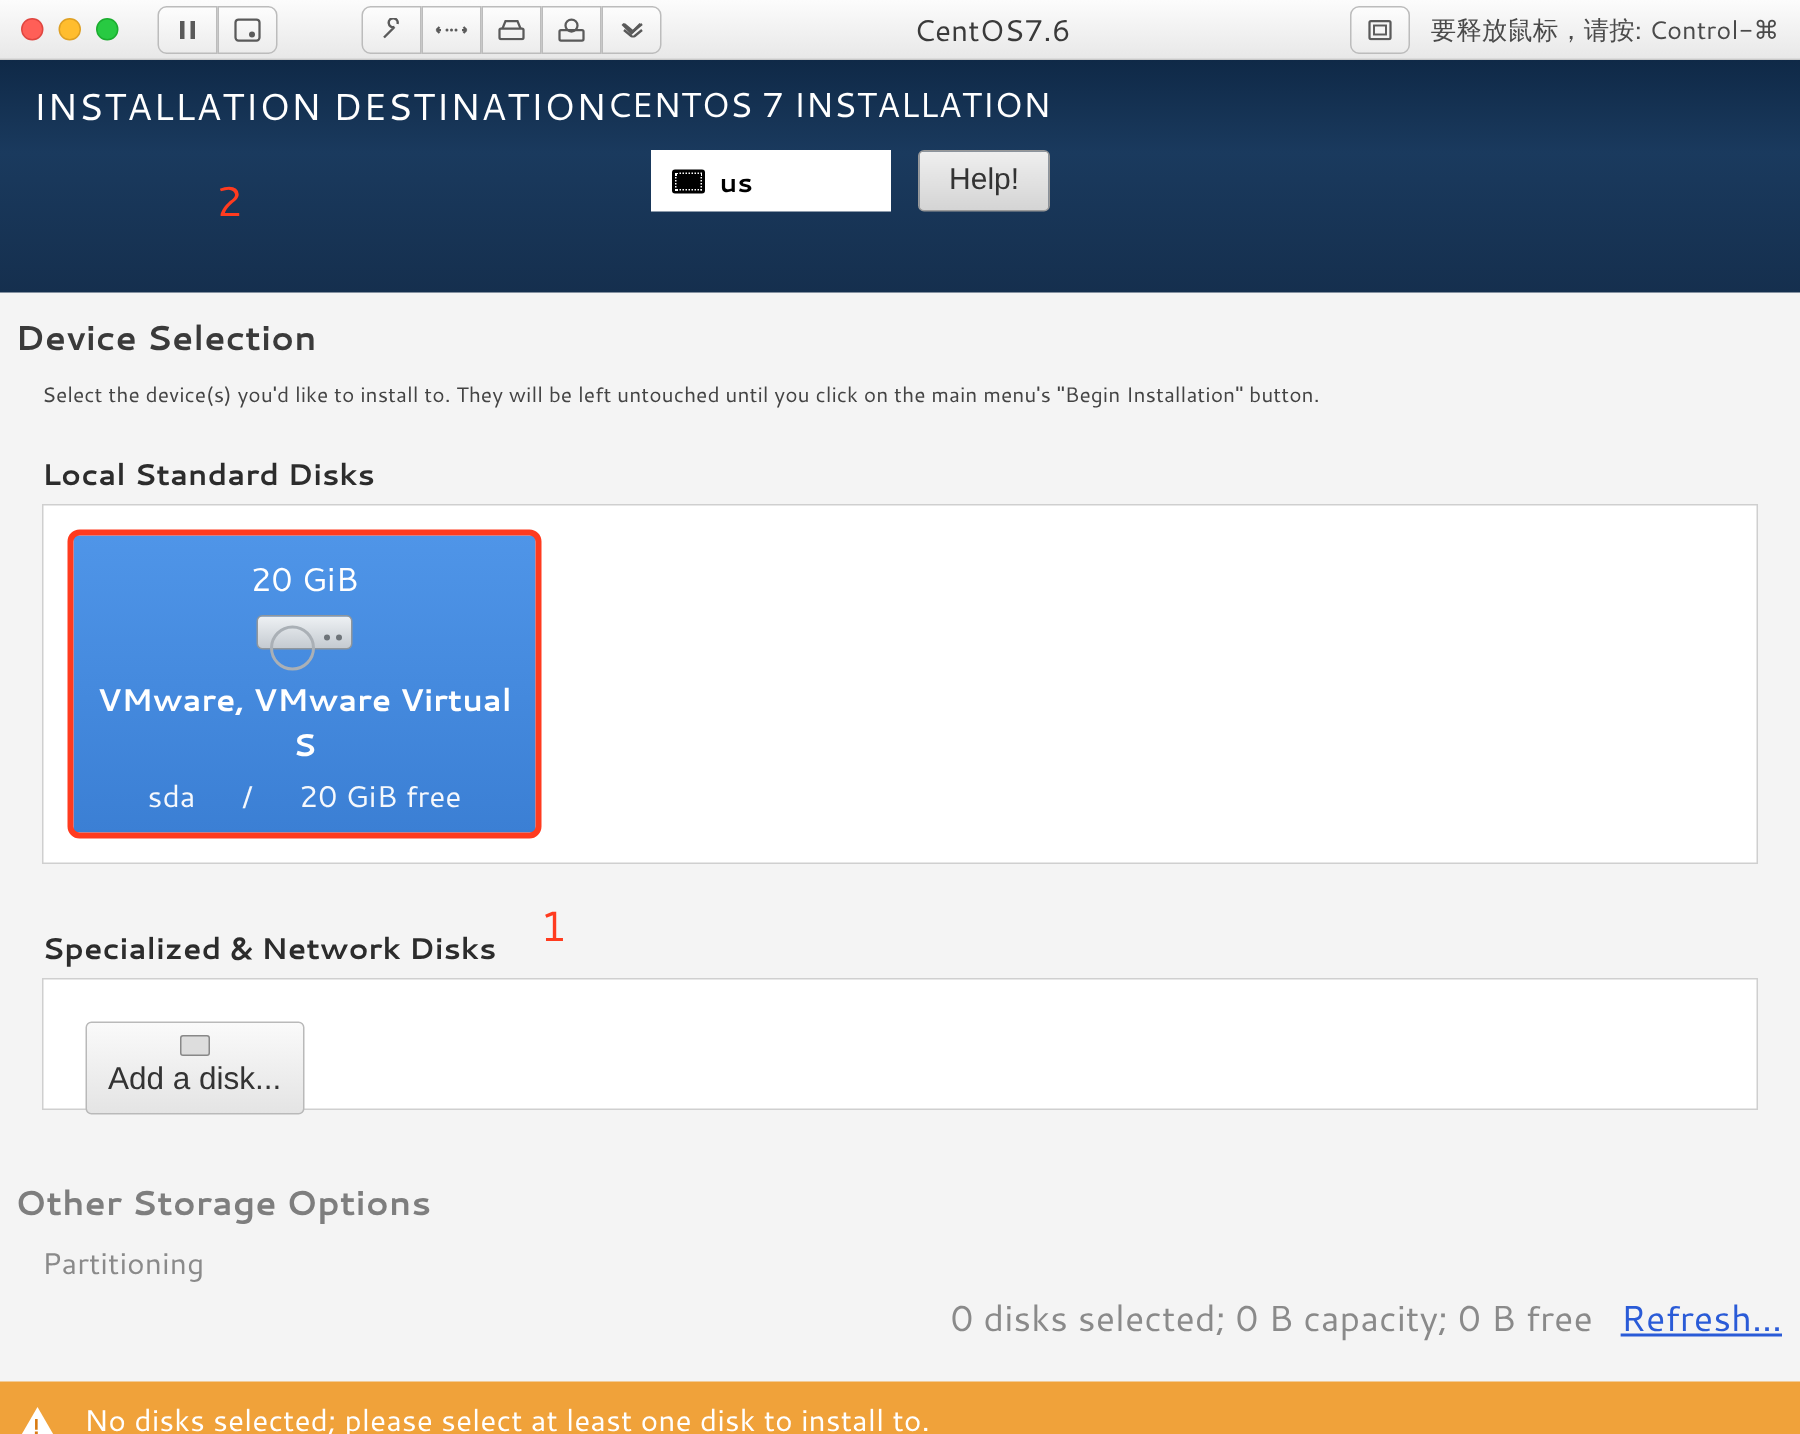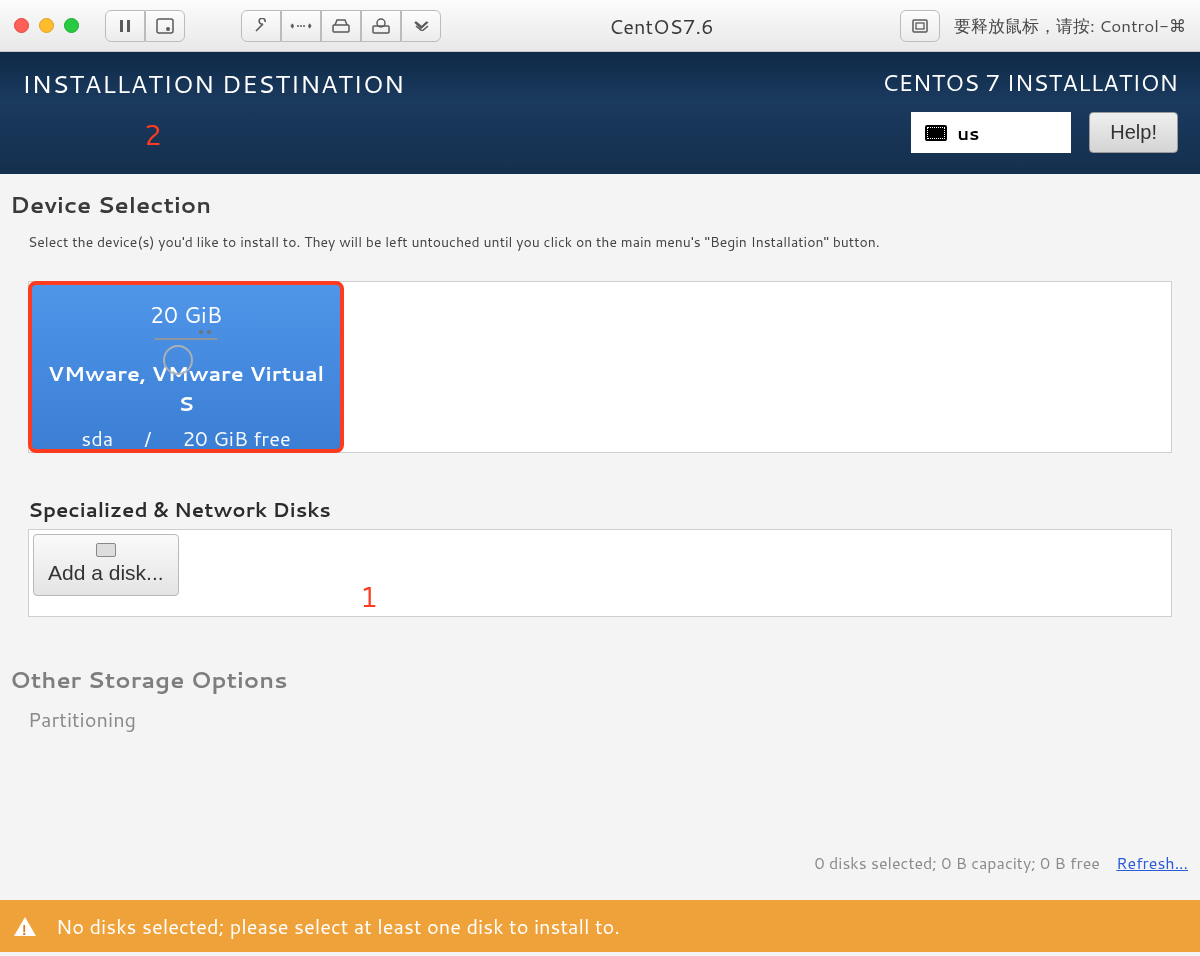--- a/index.html
+++ b/index.html
@@ -7,21 +7,21 @@
       width: 1200px;
       height: 956px;
       font-family: "Cantarell", "Helvetica Neue", Arial, sans-serif;
       background: #f4f4f4;
       overflow: hidden;
       position: relative;
     }
     
     
     .mac-bar {
-      height: 52px;
+      height: 40px;
       background: linear-gradient(to bottom, #fcfcfc, #e8e8e8);
       border-bottom: 1px solid #c8c8c8;
       display: flex;
       align-items: center;
       padding: 0 14px;
       gap: 8px;
     }
     .traffic-lights { display: flex; gap: 10px; margin-right: 18px; }
     .traffic-light { width: 15px; height: 15px; border-radius: 50%; }
     .tl-red { background: #ff5f57; border: 1px solid #e04640; }
@@ -39,25 +39,24 @@
     .mac-btn-group .mac-btn:first-child { border-radius: 6px 0 0 6px; }
     .mac-btn-group .mac-btn:last-child { border-radius: 0 6px 6px 0; }
     .mac-btn-single { border-radius: 6px; }
     .mac-spacer-small { width: 40px; }
     .mac-title { flex:1; text-align:center; font-size: 20px; color:#3a3a3a; }
     .mac-right { display:flex; align-items:center; gap:14px;padding-left:18px; }
     .mac-hint { font-size: 17px; color:#4a4a4a; white-space: nowrap; }
 
     
     .header {
-      height: 122px;
+      height: 155px;
       background: linear-gradient(to bottom, #0f2947, #1a3a5e 40%, #152f4e);
       color: #fff;
       display: flex;
-      justify-content: space-between;
       padding: 14px 22px 0 22px;
       position: relative;
     }
     .header-left h1 {
       font-size: 25px; font-weight: 400; letter-spacing: 0.5px;
     }
     .done-area {
       margin-top: 10px;
       display: inline-flex; align-items: center; gap: 12px;
       border: 4px solid #ff3b1f;
@@ -108,22 +107,22 @@
       margin-bottom: 28px;
     }
     .section-label {
       font-size: 20px; font-weight: 600; color:#2c2c2c;
       padding-left: 18px; margin-bottom: 6px;
     }
     .disk-pane {
       margin: 0 18px;
       border: 1px solid #cfcfcf;
       background: #fff;
-      padding: 0;
-      height: 172px;
+      padding: 17px;
+      height: 240px;
       display:flex; align-items:stretch;
     }
     .disk-tile {
       width: 316px;
       background: linear-gradient(to bottom, #4f95e8, #3b7fd4);
       color:#fff;
       border: 4px solid #ff3b1f;
       border-radius: 8px;
       margin: -1px 0 -1px -1px;
       display:flex; flex-direction:column; align-items:center;
@@ -148,21 +147,21 @@
       width:4px; height:4px; background:#6e7479; border-radius:50%;
       box-shadow: -8px 0 #6e7479;
     }
     .disk-name { font-size: 21px; font-weight:600; margin-bottom:6px; }
     .disk-meta { font-size:20px; opacity:.95; display:flex; gap:31px; }
     
     .net-pane {
       margin: 0 18px;
       border: 1px solid #cfcfcf;
       background: #fff;
-      padding: 4px;
+      padding: 28px;
       height: 88px;
     }
     .add-disk-btn {
       border:1px solid #b9b9b9; border-radius:4px;
       background: linear-gradient(to bottom,#fafafa,#e4e4e4);
       padding: 8px 14px 10px 14px;
       display:inline-flex; flex-direction:column; align-items:center;
       color:#333; font-size:21px;
     }
     .add-disk-btn .mini-icon{
@@ -178,21 +177,21 @@
       border-bottom: 2px dashed #bdbdbd;
       color:#a5a5a5; font-size:21px;
       display:flex; gap:30px; padding: 0 18px;
       height: 16px; overflow:hidden; align-items:center;
     }
     .radio { width:18px; height:18px; border:2px solid #aaa; border-radius:50%; display:inline-flex; align-items:center; justify-content:center; margin-right:8px; }
     .radio.sel::after{ content:""; width:8px; height:8px; background:#888; border-radius:50%; }
 
     .status-row {
       position:absolute; right:12px; bottom: 78px;
-      font-size: 16px; color:#8a8a8a;
+      font-size: 24px; color:#8a8a8a;
     }
     .status-row a { color:#2a5bd7; text-decoration: underline; margin-left: 12px; }
     
     .warn-bar {
       position:absolute; left:0; right:0; bottom:0;
       height: 52px;
       background: #f0a23a;
       display:flex; align-items:center; gap:20px;
       padding: 0 14px;
       color:#fff; font-size:20px;
@@ -300,20 +299,21 @@
     </div>
   </div>
 </div>
 
 <span class="annot a2">2</span>
 
 <div class="content">
   <h3>Device Selection</h3>
   <p class="desc">Select the device(s) you'd like to install to.  They will be left untouched until you click on the main menu's "Begin Installation" button.</p>
 
+  <div class="section-label">Local Standard Disks</div>
   <div class="disk-pane">
     <div class="disk-tile">
       <div class="disk-size">20 GiB</div>
       <div class="hdd-icon"></div>
       <div class="disk-name">VMware, VMware Virtual S</div>
       <div class="disk-meta">
         <span>sda</span>
         <span>/</span>
         <span>20 GiB free</span>
       </div>

